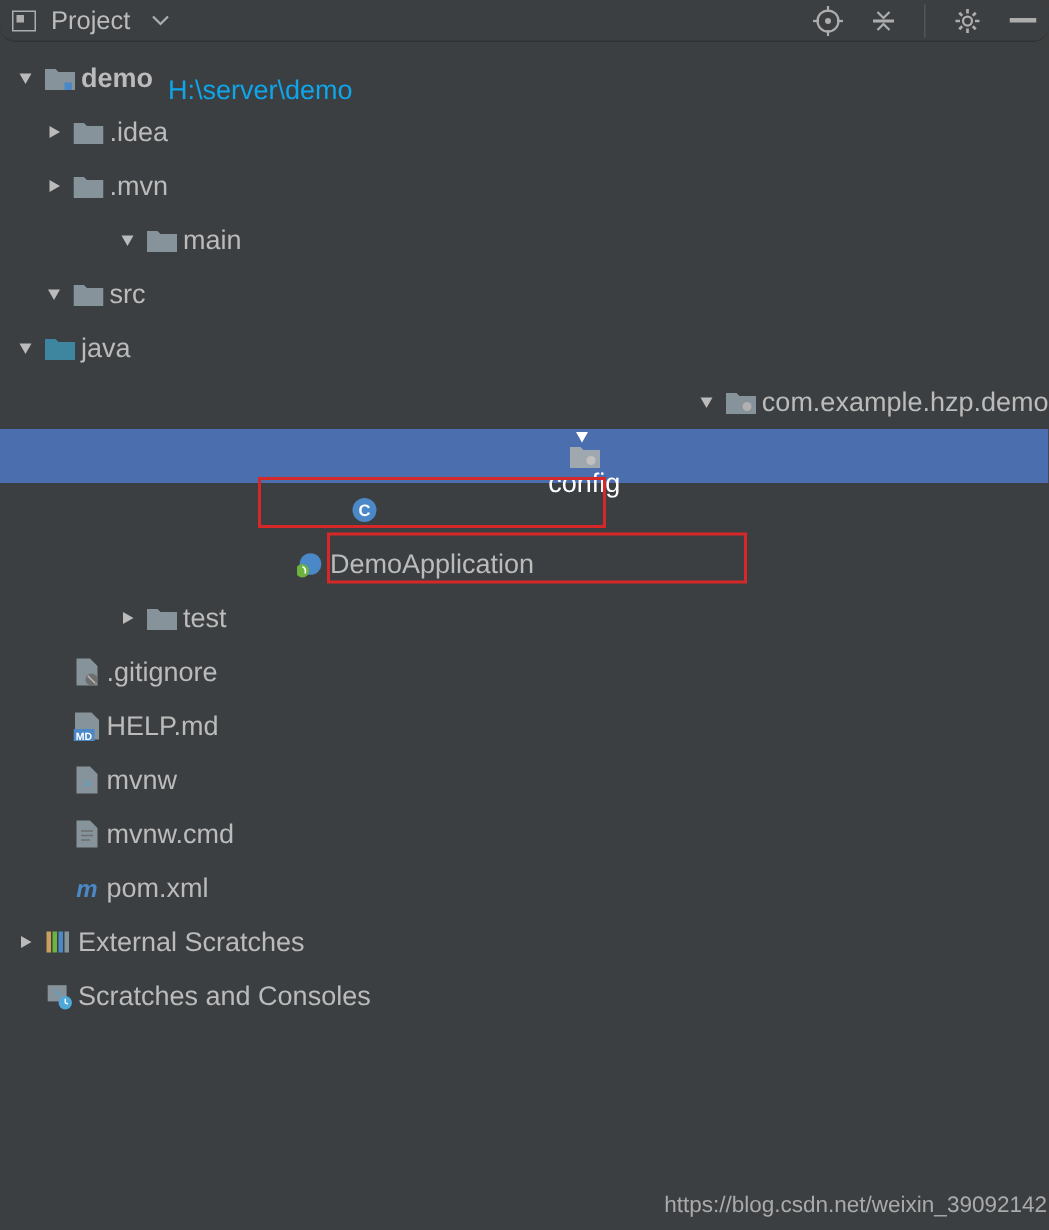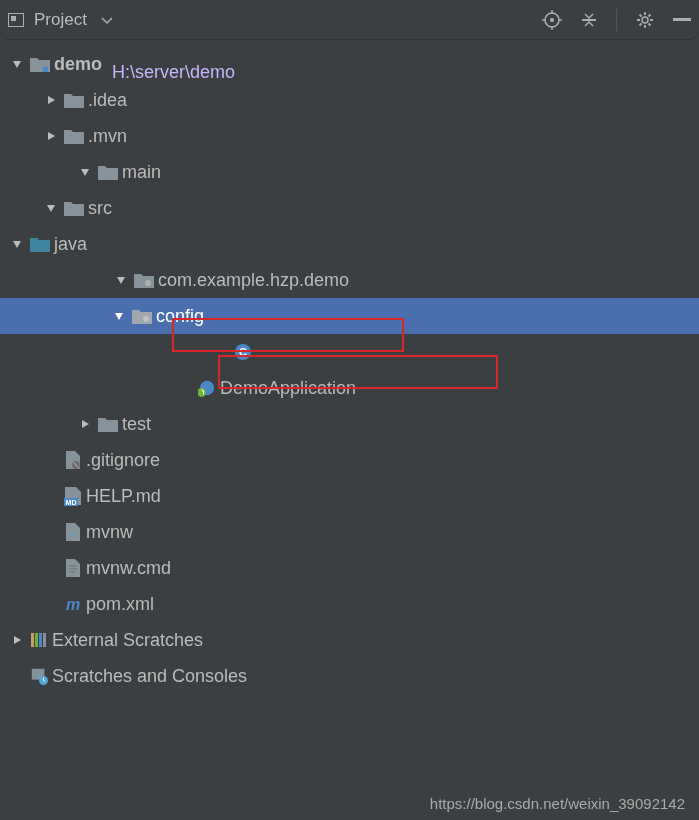--- a/index.html
+++ b/index.html
@@ -6,21 +6,21 @@
 body {
   width: 699px;
   height: 820px;
   background: #3c3f41;
   font-family: "Segoe UI", Arial, sans-serif;
   color: #bbbbbb;
   overflow: hidden;
   position: relative;
 }
 .toolbar {
-  height: 40px;
+  height: 28px;
   background: #3c3f41;
   border-bottom: 1px solid #323232;
   display: flex;
   align-items: center;
   padding: 0 8px;
   border-radius: 10px;
 }
 .toolbar-left {
   display: flex;
   align-items: center;
@@ -91,30 +91,30 @@
 .tree-row .label {
   font-size: 18px;
   color: #bbbbbb;
   margin-left: 4px;
 }
 .tree-row .label.bold {
   font-weight: 600;
 }
 .tree-row .path {
   font-size: 18px;
-  color: #c4b5fd;
+  color: #0ea5e9;
   margin-left: 10px;
   margin-top: 16px;
 }
 .indent-1 { padding-left: 8px; }
-.indent-2 { padding-left: 42px; }
+.indent-2 { padding-left: 27px; }
 .indent-3 { padding-left: 76px; }
 .indent-4 { }
-.indent-5 { padding-left: 112px; }
-.indent-6 { padding-left: 110px; }
+.indent-5 { padding-left: 112px; justify-content: flex-end; }
+.indent-6 { padding-left: 76px; flex-direction: column; }
 .indent-7 { padding-left: 212px; }
 .folder-icon {
   width: 20px;
   height: 16px;
   position: relative;
   margin-left: 4px;
 }
 .folder-icon svg { width: 20px; height: 16px; }
 .file-icon {
   width: 18px;
@@ -125,21 +125,21 @@
   justify-content: center;
 }
 .highlight-box {
   border: 2px solid #d62828;
   position: absolute;
   pointer-events: none;
 }
 .watermark {
   position: absolute;
   bottom: 8px;
-  right: 14px;
+  right: 1px;
   font-size: 15px;
   color: #aaaaaa;
 }
 </style>
 </head>
 <body>
 
 <div class="toolbar">
   <div class="toolbar-left">
     <div class="project-icon"></div>

